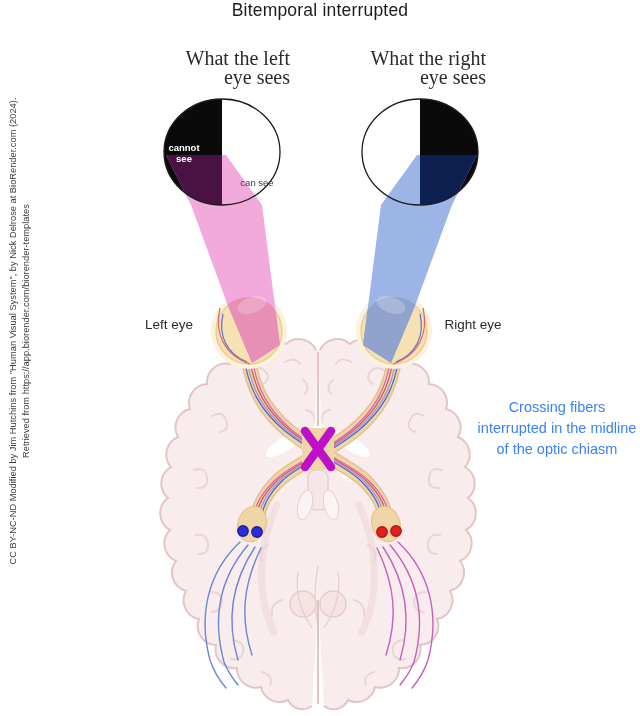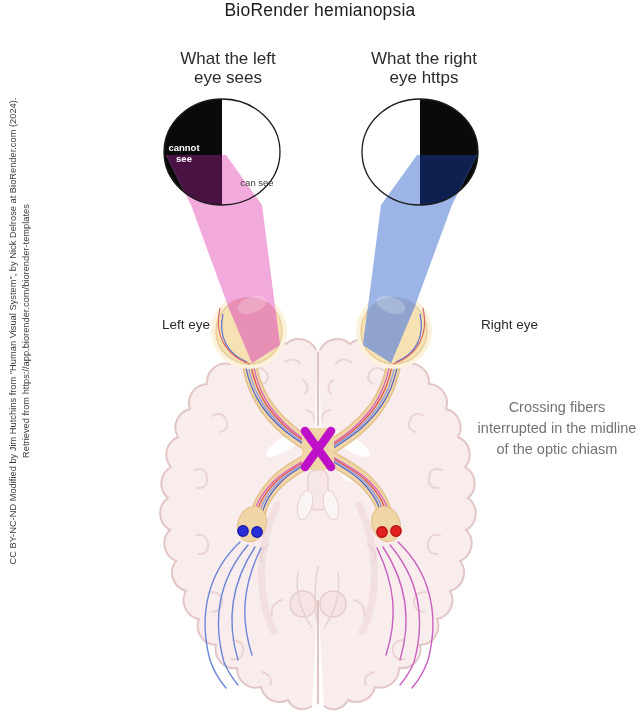--- a/index.html
+++ b/index.html
@@ -6,31 +6,31 @@
   body{
     width:640px;height:716px;position:relative;background:#ffffff;
     font-family:"Liberation Sans", sans-serif;overflow:hidden;
   }
   .abs{position:absolute;}
   .title{
     left:0;top:8;width:640px;text-align:center;
     font-size:17.5px;color:#1c1c1c;letter-spacing:.2px;
   }
   .heading{
-    top:49px;width:124px;text-align:center;
-    font-size:17px;line-height:19px;color:#2b2b2b;
+    top:49px;width:124px;text-align:right;
+    font-size:20px;line-height:19px;color:#2b2b2b;font-family:Liberation Serif, serif;
   }
   .heading-left{left:166px;}
   .heading-right{left:362px;}
   .field-label{font-size:9.5px;line-height:11px;text-align:center;}
   .label-cannot{left:164px;top:142px;width:40px;color:#ffffff;font-weight:bold;}
   .label-can{left:231px;top:142px;width:52px;color:#3a3a3a;margin-top:35px;}
   .eye-label{top:317px;font-size:13.5px;color:#2b2b2b;}
-  .eye-label-left{left:128px;width:82px;text-align:right;}
-  .eye-label-right{left:448px;width:90px;text-align:right;}
+  .eye-label-left{left:128px;width:82px;text-align:center;}
+  .eye-label-right{left:428px;width:90px;text-align:center;}
   .annotation{
     left:476px;top:397px;width:162px;text-align:center;
     font-size:14.5px;line-height:21px;
   }
   .attribution{
     left:7px;top:650px;width:638px;
     transform:rotate(-90deg);transform-origin:0 0;
     text-align:center;font-size:9.3px;line-height:12.5px;color:#3a3a3a;
   }
   svg{position:absolute;left:0;top:0;}
@@ -210,29 +210,29 @@
       <path d="M477,155 L417,155 L381,205 L363,345 L391,363 L415,306 L452,205 Z" fill="#8FA3CC"></path>
     </g>
   </g>
 
   <ellipse cx="222" cy="152" rx="58" ry="53" fill="none" stroke="#1a1a1a" stroke-width="1.3"></ellipse>
   <ellipse cx="420" cy="152" rx="58" ry="53" fill="none" stroke="#1a1a1a" stroke-width="1.3"></ellipse>
   <ellipse cx="252" cy="305" rx="15" ry="8" transform="rotate(-18 252 305)" fill="#FFFFFF" opacity="0.22"></ellipse>
   <ellipse cx="391" cy="305" rx="15" ry="8" transform="rotate(18 391 305)" fill="#FFFFFF" opacity="0.22"></ellipse>
 </svg>
 
-<div class="abs title">BioRender hemianopsia</div>
+<div class="abs title">Bitemporal interrupted</div>
 
 <div class="abs heading heading-left">What the left eye sees</div>
-<div class="abs heading heading-right">What the right eye https</div>
+<div class="abs heading heading-right">What the right eye sees</div>
 
 <div class="abs field-label label-cannot">cannot see</div>
 <div class="abs field-label label-can">can see</div>
 
 <div class="abs eye-label eye-label-left">Left eye</div>
 <div class="abs eye-label eye-label-right">Right eye</div>
 
-<div class="abs annotation" style="color: #737373;">Crossing fibers interrupted in the midline of the optic chiasm</div>
+<div class="abs annotation" style="color: #3b82f6;">Crossing fibers interrupted in the midline of the optic chiasm</div>
 
 <div class="abs attribution">
   <span style="display:block">CC BY-NC-ND Modified by Jim Hutchins from "Human Visual System", by Nick Delrose at BioRender.com (2024).</span>
   <span style="display:block">Retrieved from https://app.biorender.com/biorender-templates</span>
 </div>
 
 </body></html>

